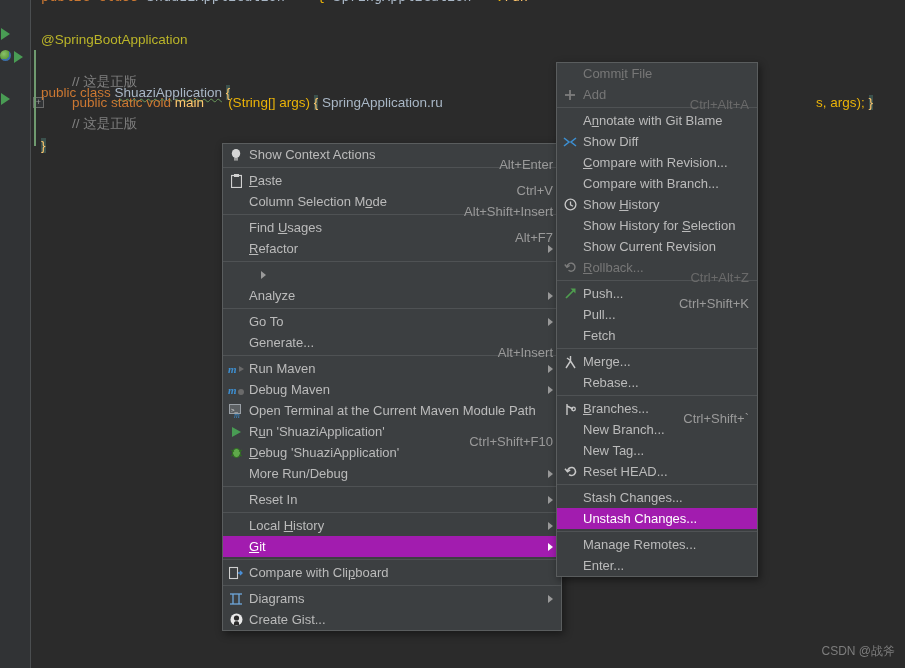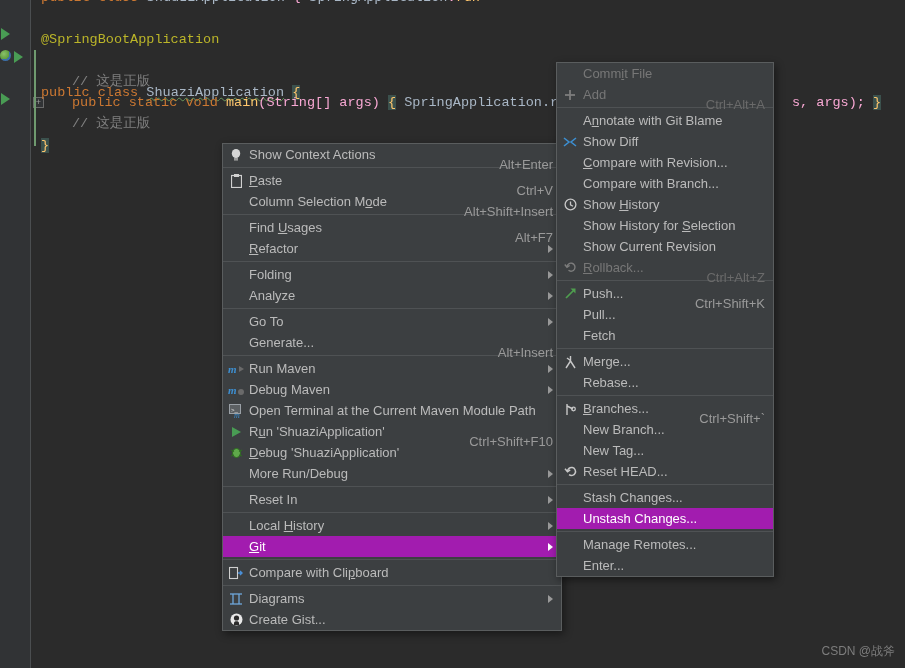--- a/index.html
+++ b/index.html
@@ -62,34 +62,34 @@
     position: absolute;
     left: 34px; top: 50px;
     width: 2px; height: 96px;
     background: #6f9a6f;
   }
 
   
   .code-line {
     position: absolute;
     left: 41px;
-    font-family: Liberation Mono, monospace;
+    font-family: Liberation Sans, sans-serif;
     font-size: 13.5px;
     line-height: 20px;
     white-space: pre;
     color: #a9b7c6;
     text-align: center;
   }
   .kw      { color: #cc7832; }
   .ann     { color: #bbb529; }
   .cls     { color: #a9b7c6; }
   .mth     { color: #ffc66d; }
   .cmt     { color: #808080; }
   .brace-hl{ background: #3b514d; color: #ffc66d; }
-  .punct   { color: #f9a8d4; }
+  .punct   { color: #eab308; padding-left: 24px; }
   .squig {
     text-decoration: underline;
     text-decoration-style: wavy;
     text-decoration-color: #6a9a5b;
     text-decoration-thickness: 1px;
   }
   #line-top-clip {
     position: absolute;
     left: 41px; top: -14px;
     font-family: "DejaVu Sans Mono", monospace;
@@ -246,21 +246,20 @@
       <span class="mi-accel">Alt+F7</span>
     </div>
     <div class="menu-item">
       <span class="mi-icon"></span>
       <span class="mi-label"><span class="u">R</span>efactor</span>
       <span class="mi-arrow"></span>
     </div>
     <div class="sep"></div>
     <div class="menu-item">
       <span class="mi-icon"></span>
-      <span class="mi-label">Folding</span>
       <span class="mi-arrow"></span>
     </div>
     <div class="menu-item">
       <span class="mi-icon"></span>
       <span class="mi-label">Analyze</span>
       <span class="mi-arrow"></span>
     </div>
     <div class="sep"></div>
     <div class="menu-item">
       <span class="mi-icon"></span>
@@ -374,21 +373,21 @@
         <svg width="13" height="13" viewBox="0 0 13 13">
           <circle cx="6.5" cy="6.5" r="6" fill="#e8e8e8"></circle>
           <path d="M4 12 v-2.2 c0-1 1-1.6 2.5-1.6 s2.5 .6 2.5 1.6 V12" fill="#2b2b2b"></path>
           <circle cx="6.5" cy="5" r="2.6" fill="#2b2b2b"></circle>
         </svg>
       </span>
       <span class="mi-label">Create Gist...</span>
     </div>
   </div>
 
-<div class="menu" id="git-menu" style="left:556px; top:62px; width:218px;">
+<div class="menu" id="git-menu" style="left:556px; top:62px; width:202px;">
     <div class="menu-item disabled">
       <span class="mi-icon"></span>
       <span class="mi-label">Comm<span class="u">i</span>t File</span>
     </div>
     <div class="menu-item disabled">
       <span class="mi-icon">
         <svg width="12" height="12" viewBox="0 0 12 12">
           <line x1="6" y1="1" x2="6" y2="11" stroke="#7d7d7d" stroke-width="1.8"></line>
           <line x1="1" y1="6" x2="11" y2="6" stroke="#7d7d7d" stroke-width="1.8"></line>
         </svg>

